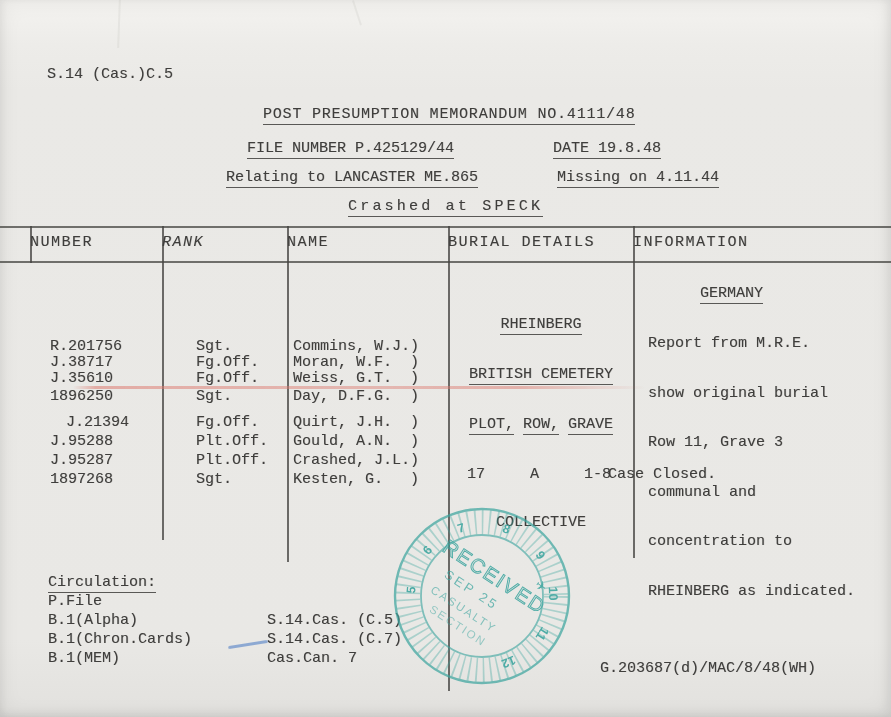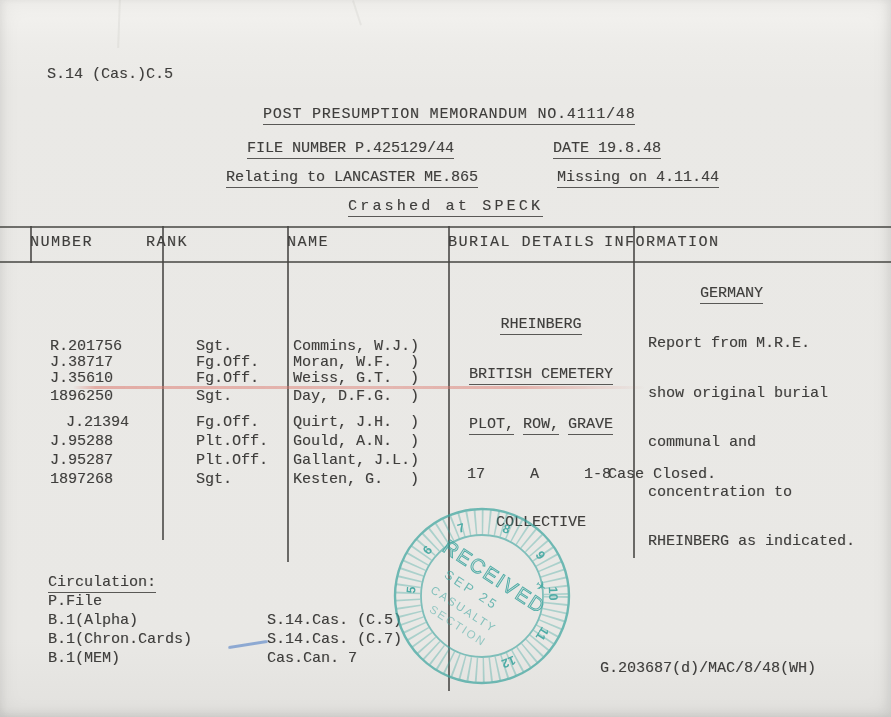--- a/index.html
+++ b/index.html
@@ -61,24 +61,24 @@
 
   <div class="rule-h" style="left:0;top:226px;width:891px;"></div>
   <div class="rule-h" style="left:0;top:261px;width:891px;"></div>
   <div class="rule-v" style="left:30px;top:226px;height:37px;"></div>
   <div class="rule-v" style="left:162px;top:226px;height:314px;"></div>
   <div class="rule-v" style="left:287px;top:226px;height:336px;"></div>
   <div class="rule-v" style="left:448px;top:226px;height:465px;"></div>
   <div class="rule-v" style="left:633px;top:226px;height:332px;"></div>
 
   <div class="abs tw col-h" style="left:30px;top:234px;width:132px;">NUMBER</div>
-  <div class="abs tw col-h" style="left:146px;top:234px;width:125px;">RANK</div>
+  <div class="abs tw col-h" style="left:162px;top:234px;width:125px;font-style:italic;">RANK</div>
   <div class="abs tw col-h" style="left:287px;top:234px;width:161px;">NAME</div>
   <div class="abs tw col-h" style="left:448px;top:234px;width:185px;">BURIAL DETAILS</div>
-  <div class="abs tw col-h" style="left:604px;top:234px;width:237px;">INFORMATION</div>
+  <div class="abs tw col-h" style="left:633px;top:234px;width:237px;">INFORMATION</div>
 
   <div class="abs" style="top:338px;">
     <span class="row-cell tw" style="left:50px;">R.201756</span>
     <span class="row-cell tw" style="left:196px;">Sgt.</span>
     <span class="row-cell tw" style="left:293px;">Commins, W.J.)</span>
   </div>
   <div class="abs" style="top:354px;">
     <span class="row-cell tw" style="left:50px;">J.38717</span>
     <span class="row-cell tw" style="left:196px;">Fg.Off.</span>
     <span class="row-cell tw" style="left:293px;">Moran, W.F.  )</span>
@@ -99,40 +99,41 @@
     <span class="row-cell tw" style="left:293px;">Quirt, J.H.  )</span>
   </div>
   <div class="abs" style="top:433px;">
     <span class="row-cell tw" style="left:50px;">J.95288</span>
     <span class="row-cell tw" style="left:196px;">Plt.Off.</span>
     <span class="row-cell tw" style="left:293px;">Gould, A.N.  )</span>
   </div>
   <div class="abs" style="top:452px;">
     <span class="row-cell tw" style="left:50px;">J.95287</span>
     <span class="row-cell tw" style="left:196px;">Plt.Off.</span>
-    <span class="row-cell tw" style="left:293px;">Gallant, J.L.)</span>
+    <span class="row-cell tw" style="left:293px;">Crashed, J.L.)</span>
   </div>
   <div class="abs" style="top:471px;">
     <span class="row-cell tw" style="left:50px;">1897268</span>
     <span class="row-cell tw" style="left:196px;">Sgt.</span>
     <span class="row-cell tw" style="left:293px;">Kesten, G.   )</span>
   </div>
 
   <div class="abs tw burial" style="left:451px;top:285px;">
     <div><span class="u">RHEINBERG</span></div>
     <div><span class="u">BRITISH CEMETERY</span></div>
     <div><span class="u">PLOT,</span> <span class="u">ROW,</span> <span class="u">GRAVE</span></div>
     <div class="vals"><span>17</span><span>A</span><span>1-8</span></div>
     <div>COLLECTIVE</div>
   </div>
 
   <div class="abs tw" style="left:700px;top:285px;"><span class="u">GERMANY</span></div>
   <div class="abs tw info-lines" style="left:648px;top:303px;">
     <div>Report from M.R.E.</div>
     <div>show original burial</div>
+    <div>Row 11, Grave 3</div>
     <div>communal and</div>
     <div>concentration to</div>
     <div>RHEINBERG as indicated.</div>
   </div>
   <div class="abs tw" style="left:608px;top:466px;">Case Closed.</div>
 
   <div class="red-line"></div>
 
   <div class="abs tw" style="left:48px;top:574px;"><span class="u">Circulation:</span></div>
   <div class="circ-row" style="top:593px;">

